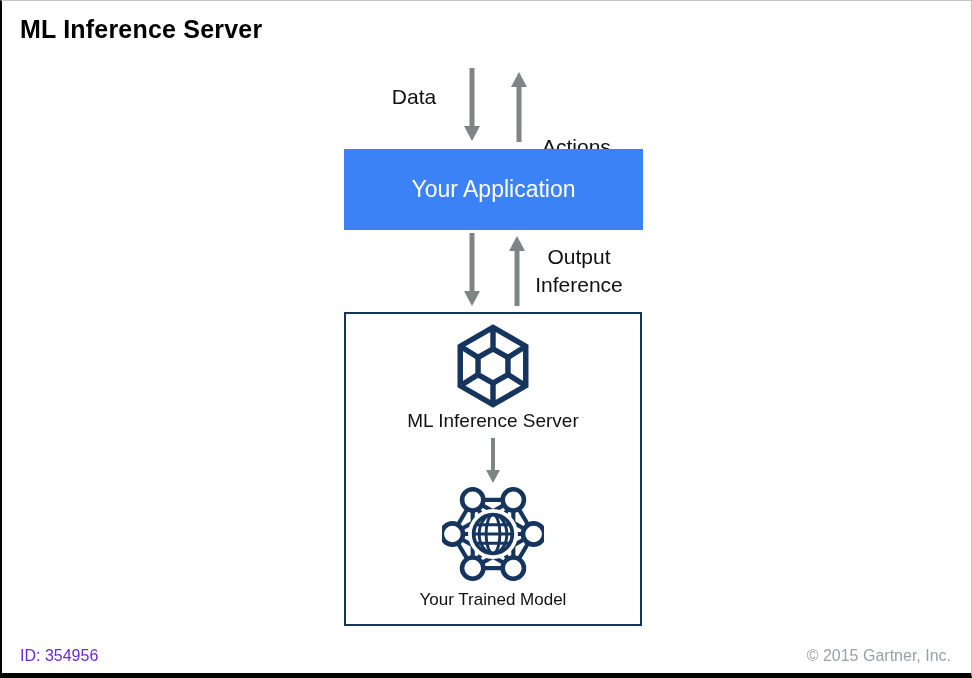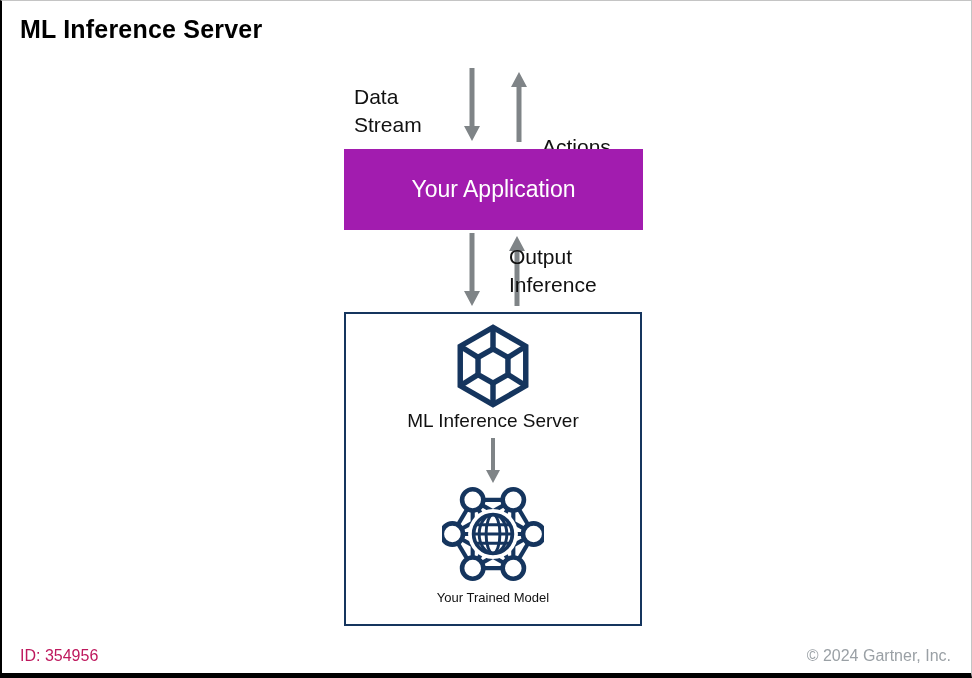--- a/index.html
+++ b/index.html
@@ -3,62 +3,61 @@
 <meta charset="utf-8">
 <style>
   html,body{margin:0;padding:0;background:#fff;font-family:"Liberation Sans","DejaVu Sans",sans-serif;}
   .page{
     position:relative;width:972px;height:678px;box-sizing:border-box;background:#fff;
     border-top:1px solid #c4c4c4;border-right:1px solid #c4c4c4;
     border-left:2px solid #000;border-bottom:5px solid #000;overflow:hidden;
   }
   .title{position:absolute;left:18px;top:14px;font-size:25px;font-weight:bold;color:#000;letter-spacing:0.2px;}
 
-  .flow-label{position:absolute;font-size:21px;color:#111;line-height:28px;text-align:left;white-space:nowrap;}
+  .flow-label{position:absolute;font-size:21px;color:#111;line-height:28px;text-align:center;white-space:nowrap;}
   .lbl-data-stream{left:352px;top:82px;width:120px;}
   .lbl-actions{left:540px;top:95px;text-align:left;margin-top:37px;}
   .lbl-input-data{left:333px;top:244px;width:140px;}
   .lbl-inference{left:507px;top:242px;width:140px;}
 
   .arrow{position:absolute;}
   .arr-down-1{left:461px;top:67px;}
   .arr-up-1{left:508px;top:71px;}
   .arr-down-2{left:461px;top:232px;}
   .arr-up-2{left:506px;top:235px;}
 
   .app-box{
-    position:absolute;left:342px;top:148px;width:299px;height:81px;background:#a21caf;
+    position:absolute;left:342px;top:148px;width:299px;height:81px;background:#3b82f6;
     display:flex;align-items:center;justify-content:center;
   }
   .app-box .app-label{color:#fff;font-size:23px;}
 
   .server-box{
     position:absolute;left:342px;top:311px;width:298px;height:314px;box-sizing:border-box;
     border:2px solid #15355E;background:#fff;
     display:flex;flex-direction:column;align-items:center;
   }
   .server-box .cube-wrap{margin-top:10px;line-height:0;}
   .server-box .server-label{margin-top:2px;font-size:19px;color:#111;}
   .server-box .inner-arrow{margin-top:6px;line-height:0;}
   .server-box .net-wrap{margin-top:2px;line-height:0;}
-  .server-box .model-label{margin-top:8px;font-size:13px;color:#111;}
+  .server-box .model-label{margin-top:8px;font-size:17px;color:#111;}
 
-  .footer-id{position:absolute;left:18px;bottom:8px;font-size:16px;color:#be185d;}
+  .footer-id{position:absolute;left:18px;bottom:8px;font-size:16px;color:#6d28d9;}
   .footer-copy{position:absolute;right:20px;bottom:8px;font-size:16px;color:#9AA0A5;}
 </style>
 </head>
 <body>
 
 <div class="page">
 
   <div class="title">ML Inference Server</div>
 
   <div class="flow-label lbl-data-stream">
     <div>Data</div>
-    <div>Stream</div>
   </div>
 
   <svg class="arrow arr-down-1" width="18" height="74" viewBox="0 0 18 74">
     <line x1="9" y1="0" x2="9" y2="60" stroke="#7F8487" stroke-width="5"></line>
     <polygon points="1,58 17,58 9,73" fill="#7F8487"></polygon>
   </svg>
 
   <svg class="arrow arr-up-1" width="18" height="70" viewBox="0 0 18 70">
     <polygon points="1,15 17,15 9,0" fill="#7F8487"></polygon>
     <line x1="9" y1="13" x2="9" y2="70" stroke="#7F8487" stroke-width="5"></line>
@@ -146,15 +145,15 @@
           <circle cx="33" cy="89" r="11.5"></circle>
           <circle cx="11" cy="52" r="11.5"></circle>
         </g>
       </svg>
     </div>
 
     <div class="model-label">Your Trained Model</div>
   </div>
 
   <div class="footer-id">ID: 354956</div>
-  <div class="footer-copy">© 2024 Gartner, Inc.</div>
+  <div class="footer-copy">© 2015 Gartner, Inc.</div>
 
 </div>
 
 </body></html>

